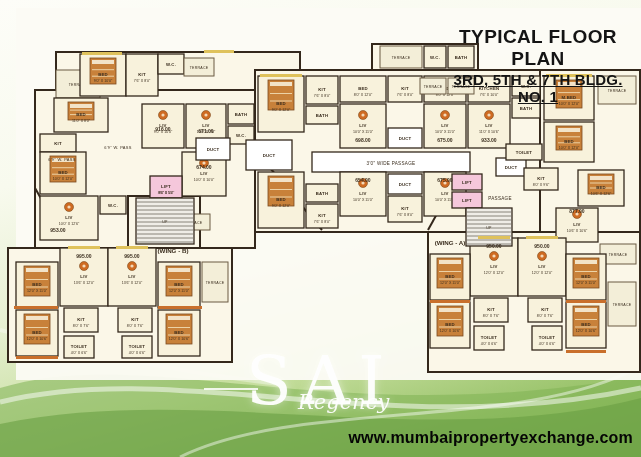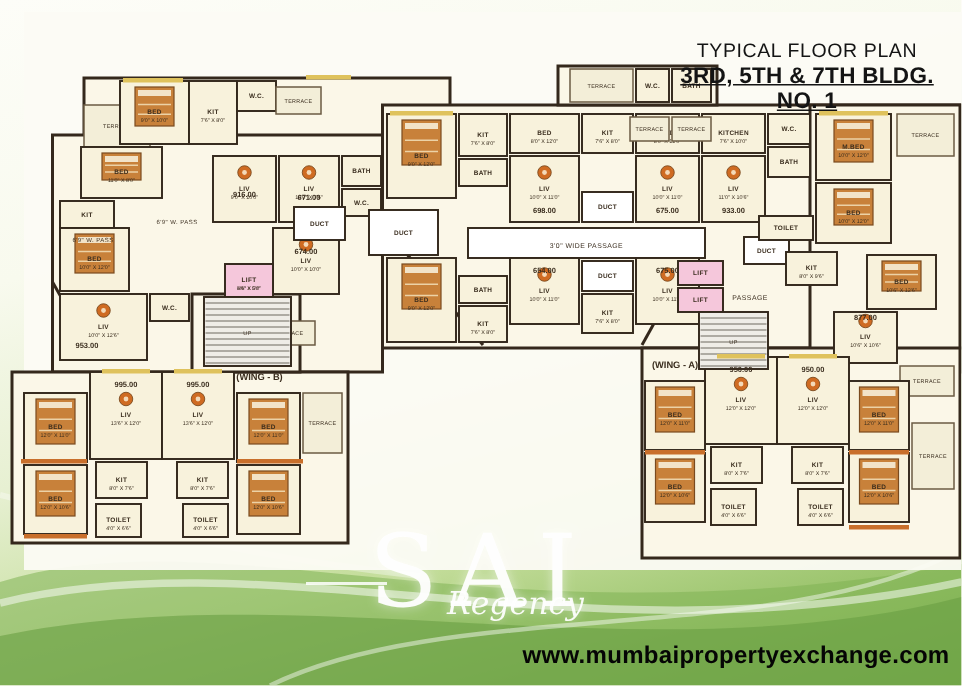--- a/index.html
+++ b/index.html
@@ -2,21 +2,21 @@
 <html><head>
 <meta charset="utf-8">
 <style>
   html,body{margin:0;padding:0;}
   .stage{position:relative;width:641px;height:457px;overflow:hidden;
     background:linear-gradient(165deg,#fdfdf8 0%,#f8faee 30%,#e7f0d2 52%,#c4dd9b 72%,#96c167 88%,#7cae4e 100%);
     font-family:"Liberation Sans",sans-serif;}
   svg{position:absolute;left:0;top:0;}
   svg text{font-family:"Liberation Sans",sans-serif;fill:#3a2d1e;}
   .title-block{position:absolute;left:438px;top:26px;width:200px;text-align:center;color:#141414;z-index:5;}
-  .title-block .t1{font-size:13px;font-weight:normal;letter-spacing:.4px;}
+  .title-block .t1{font-size:19px;font-weight:bold;letter-spacing:.4px;}
   .title-block .t2{font-size:15px;font-weight:bold;margin-top:1px;letter-spacing:.2px;text-decoration:underline;}
   .watermark{position:absolute;z-index:4;color:#fff;pointer-events:none;}
   .wm-sai{left:246px;top:342px;font-family:"DejaVu Serif",serif;font-size:67px;letter-spacing:9px;
     opacity:.96;text-shadow:0 0 8px rgba(255,255,255,.55);}
   .wm-reg{left:298px;top:390px;font-family:"DejaVu Serif",serif;font-style:italic;font-size:21px;
     opacity:.95;text-shadow:0 0 6px rgba(255,255,255,.5);}
   .wm-dash{left:204px;top:388px;width:54px;height:2px;background:#fff;opacity:.85;}
   .website{position:absolute;right:8px;top:429px;font-size:16px;font-weight:bold;color:#050505;z-index:5;letter-spacing:.2px;}
 </style>
 </head>

